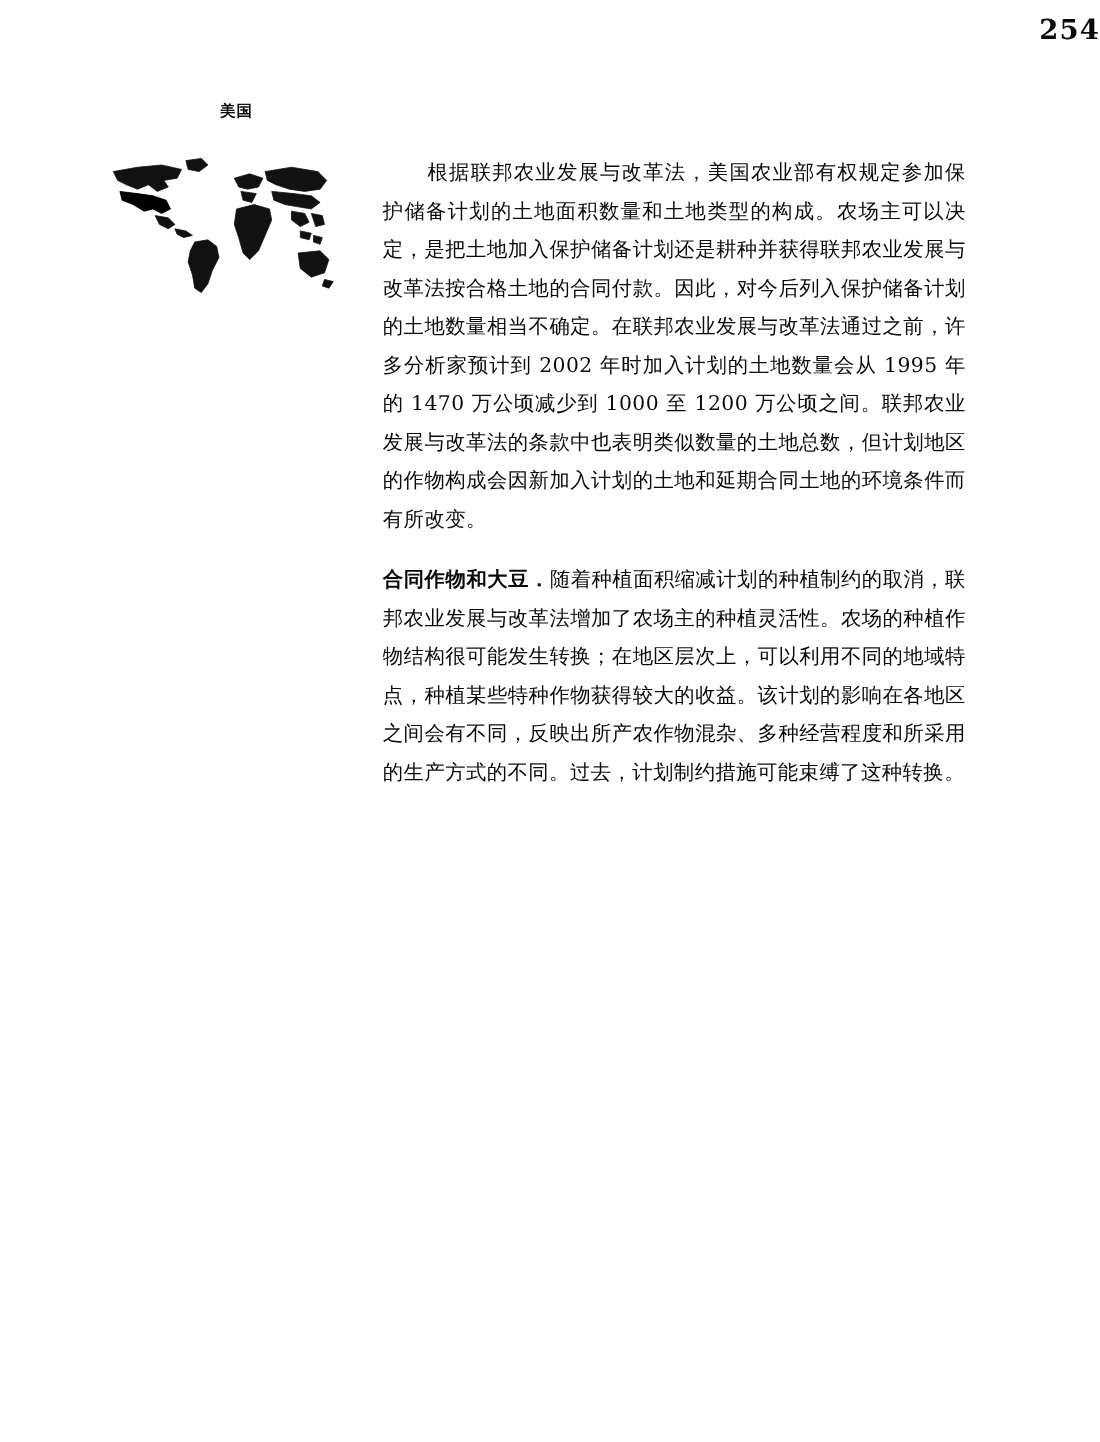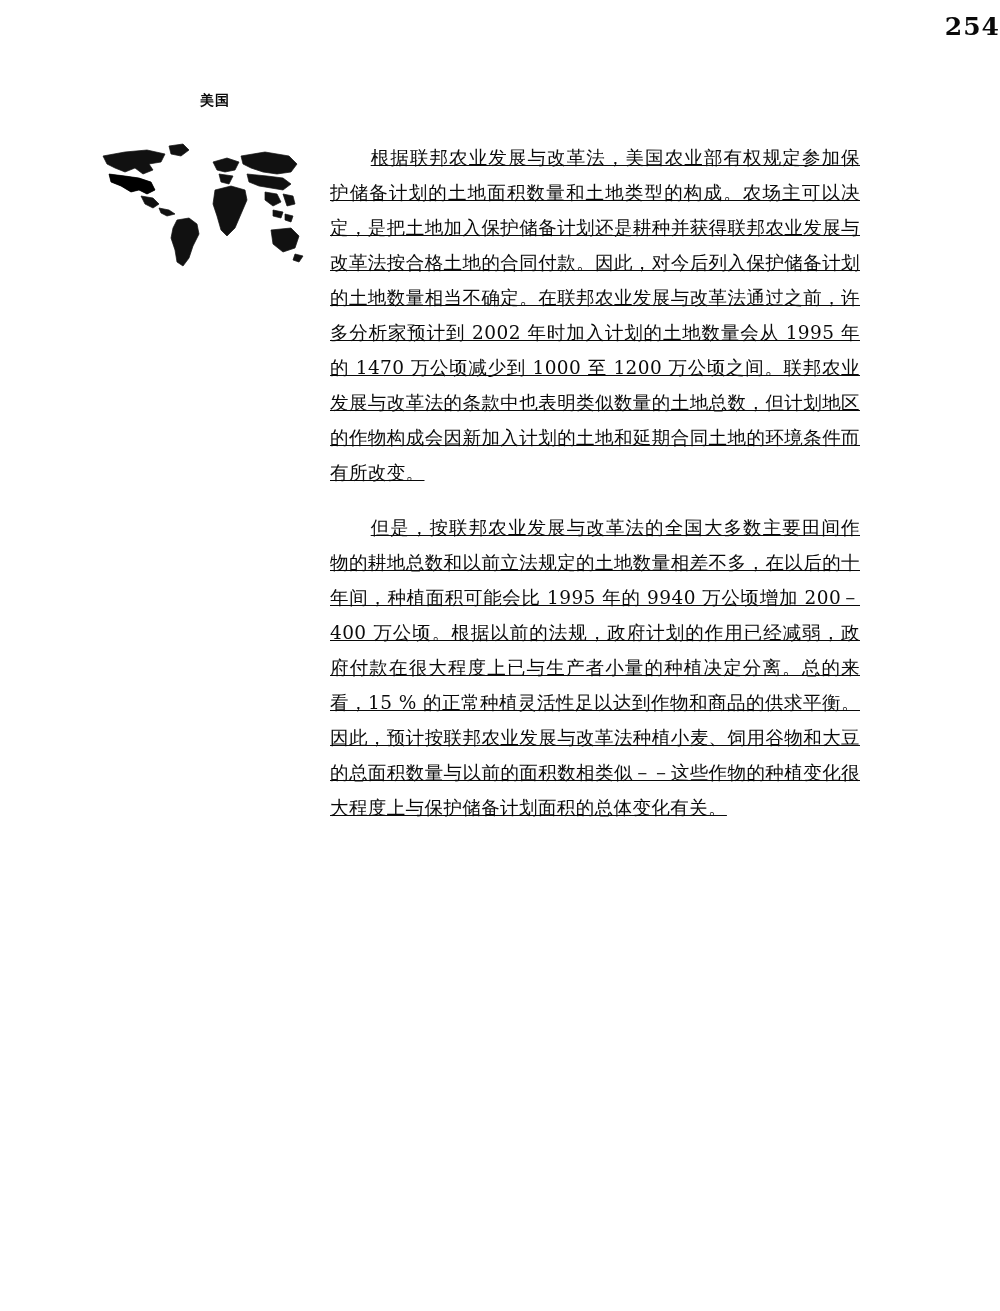--- a/index.html
+++ b/index.html
@@ -45,23 +45,22 @@
     left: 95px;
     width: 210px;
     height: 140px;
   }
   .map-figure svg {
     display: block;
   }
   .article {
     position: absolute;
     top: 140px;
-    left: 330px;
+    left: 348px;
     width: 530px;
-    text-decoration: underline;
   }
   .para {
     font-size: 18.5px;
     line-height: 35px;
     text-align: justify;
     text-justify: inter-character;
     letter-spacing: 0.4px;
     margin: 0 0 0 0;
     font-family: "DejaVu Serif", "Liberation Serif", serif;
   }
@@ -120,16 +119,16 @@
       </g>
       <g fill="#000000">
 
         <path d="M14,36 L30,38 L44,40 L56,44 L60,52 L52,56 L44,52 L36,54 L26,48 L16,44 Z"></path>
       </g>
     </svg>
   </div>
 
   <div class="article">
     <p class="para indent">根据联邦农业发展与改革法，美国农业部有权规定参加保护储备计划的土地面积数量和土地类型的构成。农场主可以决定，是把土地加入保护储备计划还是耕种并获得联邦农业发展与改革法按合格土地的合同付款。因此，对今后列入保护储备计划的土地数量相当不确定。在联邦农业发展与改革法通过之前，许多分析家预计到 2002 年时加入计划的土地数量会从 1995 年的 1470 万公顷减少到 1000 至 1200 万公顷之间。联邦农业发展与改革法的条款中也表明类似数量的土地总数，但计划地区的作物构成会因新加入计划的土地和延期合同土地的环境条件而有所改变。</p>
-    <p class="para indent tight">但是，按联邦农业发展与改革法的全国大多数主要田间作物的耕地总数和以前立法规定的土地数量相差不多，在以后的十年间，种植面积可能会比 1995 年的 9940 万公顷增加 200－400 万公顷。根据以前的法规，政府计划的作用已经减弱，政府付款在很大程度上已与生产者小量的种植决定分离。总的来看，15 % 的正常种植灵活性足以达到作物和商品的供求平衡。因此，预计按联邦农业发展与改革法种植小麦、饲用谷物和大豆的总面积数量与以前的面积数相类似－－这些作物的种植变化很大程度上与保护储备计划面积的总体变化有关。</p>
+    <p class="para"><span class="lead-bold">合同作物和大豆．</span><span>随着种植面积缩减计划的种植制约的取消，联邦农业发展与改革法增加了农场主的种植灵活性。农场的种植作物结构很可能发生转换；在地区层次上，可以利用不同的地域特点，种植某些特种作物获得较大的收益。该计划的影响在各地区之间会有不同，反映出所产农作物混杂、多种经营程度和所采用的生产方式的不同。过去，计划制约措施可能束缚了这种转换。</span></p>
   </div>
 
 </div>
 
 </body></html>

